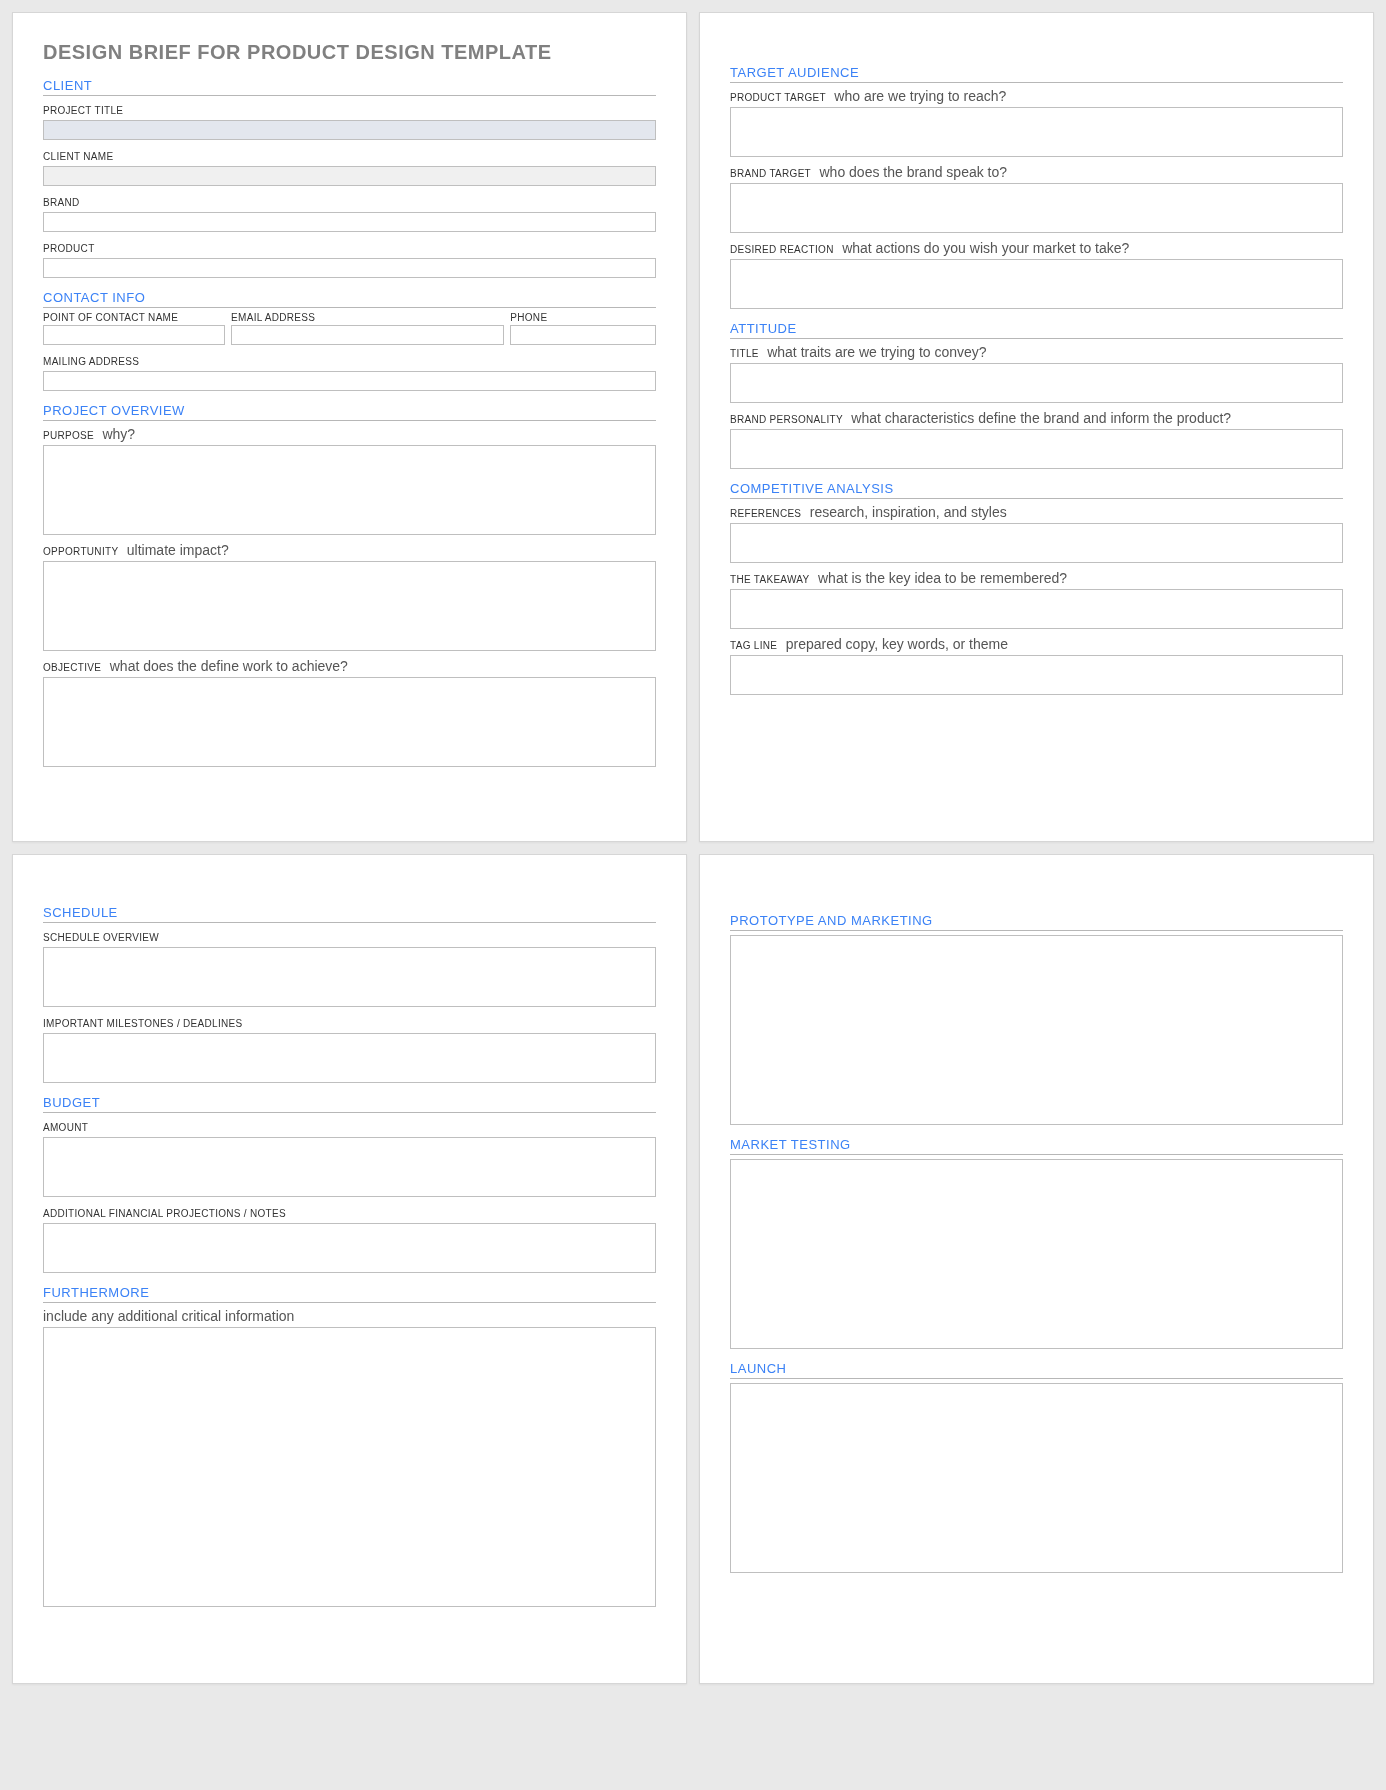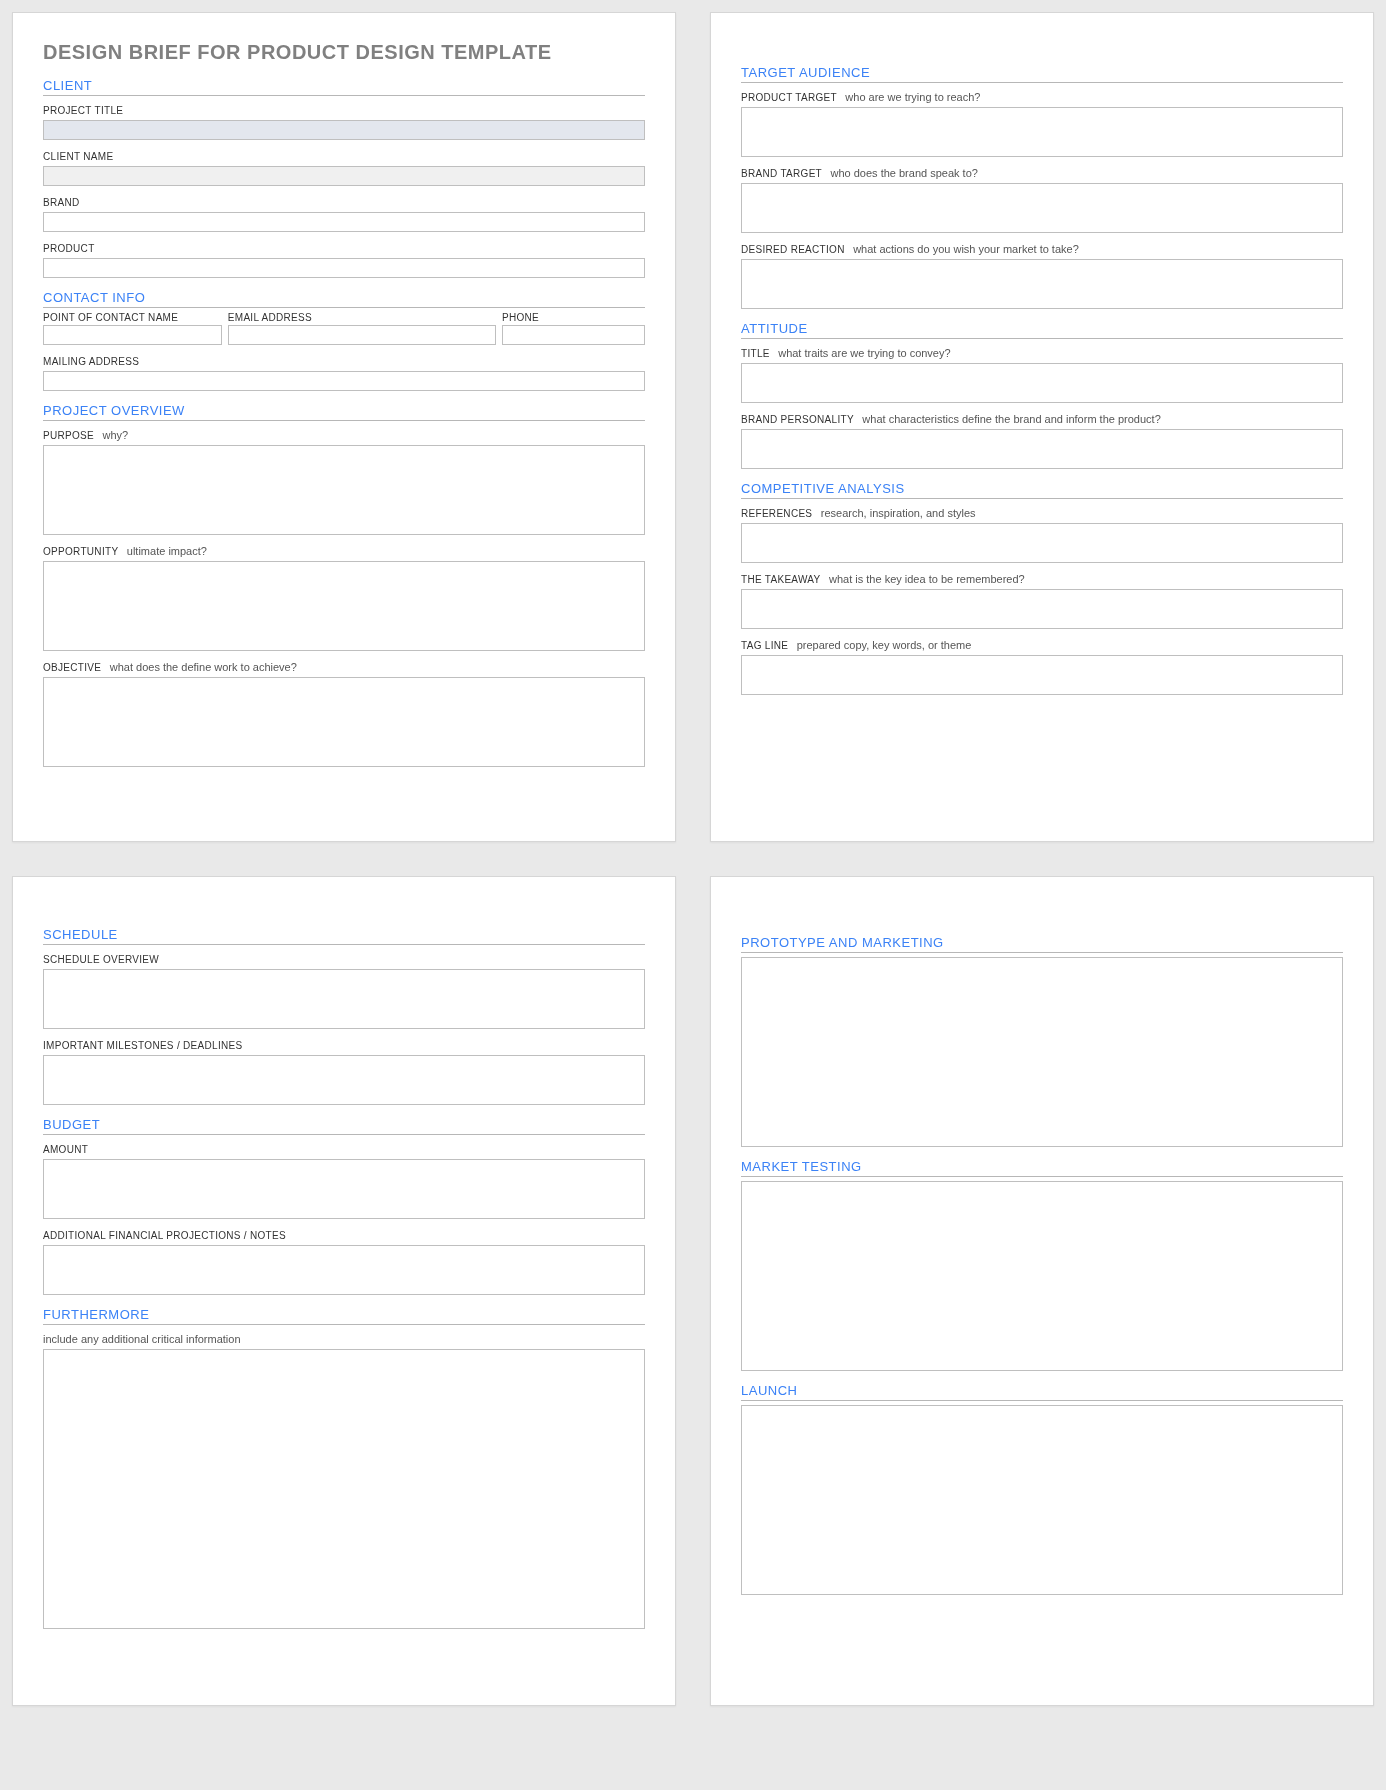--- a/index.html
+++ b/index.html
@@ -6,21 +6,21 @@
   body {
     background: #e9e9e9;
     font-family: Arial, Helvetica, sans-serif;
     padding: 12px;
     width: 1386px;
   }
   .page-grid {
     display: grid;
     grid-template-columns: 1fr 1fr;
     grid-template-rows: auto auto;
-    gap: 34px;
+    gap: 12px;
   }
   .page {
     background: #fff;
     border: 1px solid #d6d6d6;
     padding: 28px 30px 30px 30px;
     min-height: 830px;
     box-shadow: 0 1px 2px rgba(0,0,0,0.05);
   }
   .main-title {
     color: #808080;
@@ -44,21 +44,21 @@
   .row {
     margin-bottom: 6px;
   }
   .lbl {
     font-size: 10px;
     color: #333;
     letter-spacing: 0.3px;
     display: inline-block;
   }
   .hint {
-    font-size: 11px;
+    font-size: 14px;
     color: #555;
     display: inline-block;
     margin-left: 4px;
   }
   .input {
     width: 100%;
     border: 1px solid #bfbfbf;
     background: #fff;
     height: 20px;
     font-size: 11px;

